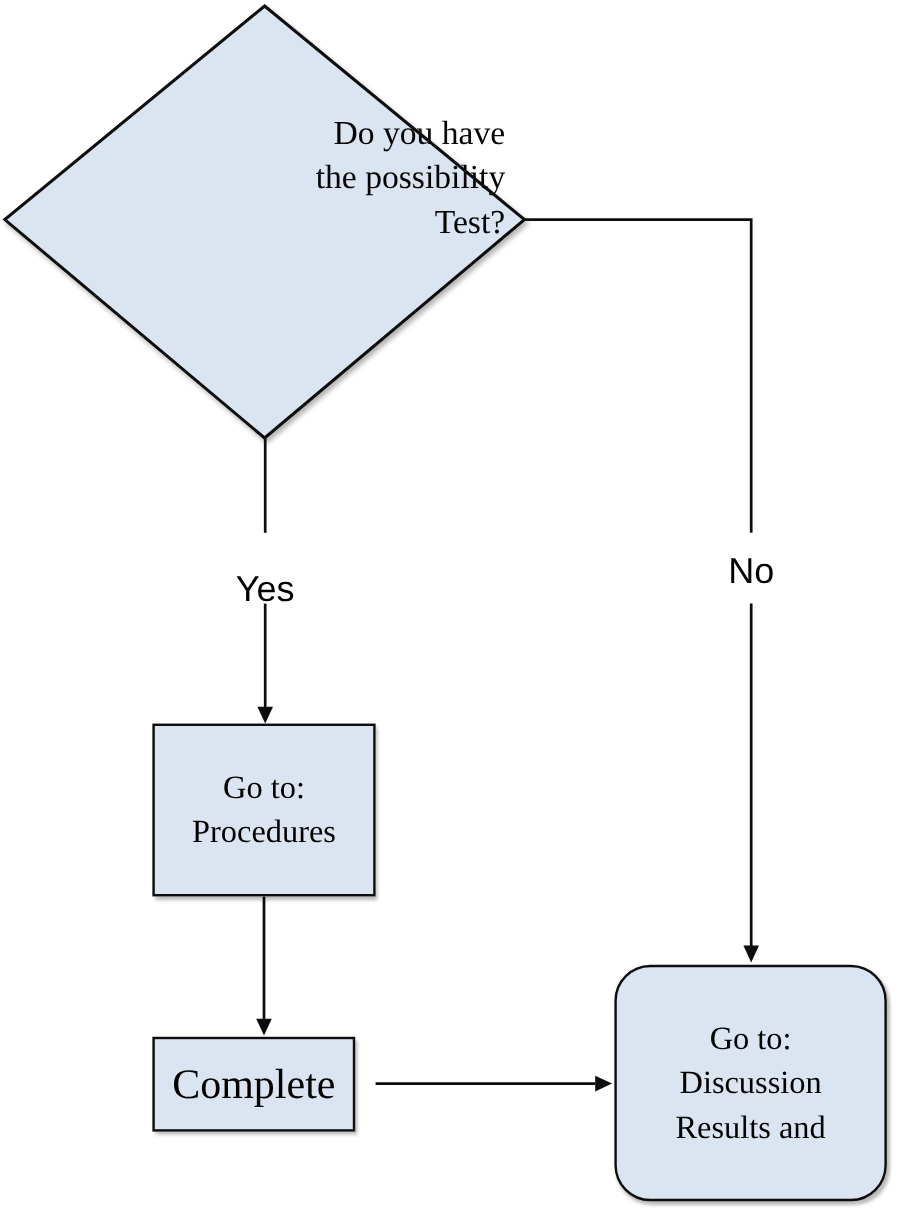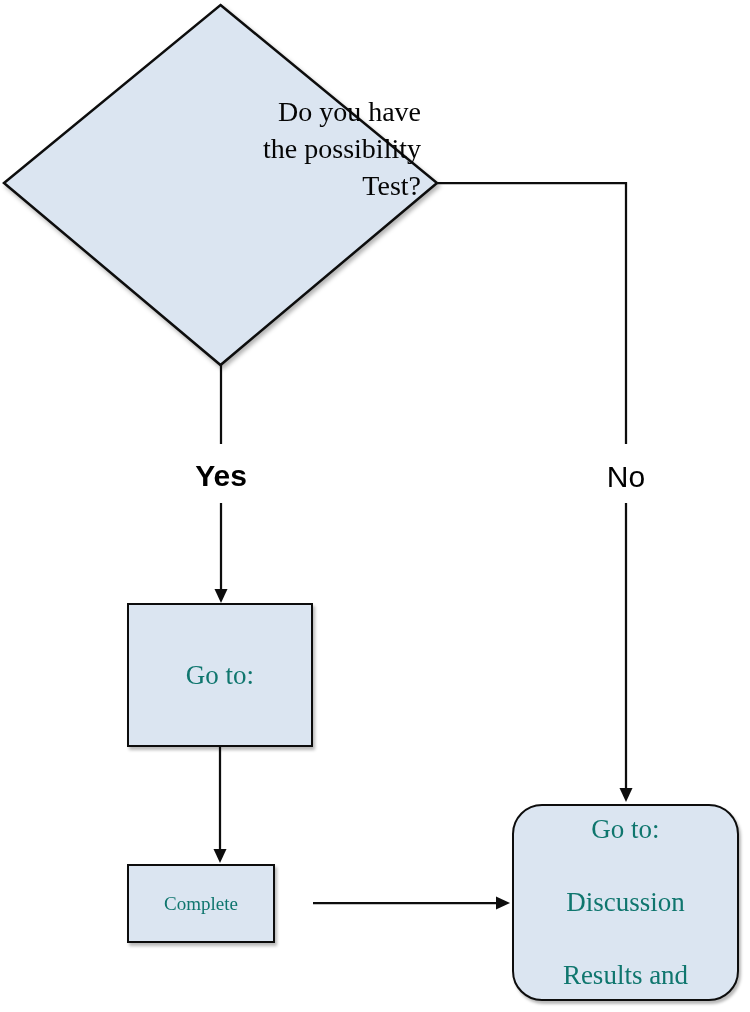--- a/index.html
+++ b/index.html
@@ -38,22 +38,21 @@
     position: absolute;
     box-sizing: border-box;
     background: #dbe5f1;
     border: 2.5px solid #0d0d0d;
     box-shadow: 2px 3px 3px rgba(0,0,0,0.28);
     display: flex;
     flex-direction: column;
     align-items: center;
     justify-content: center;
     text-align: center;
-    color: #0f766e;
-    gap: 36px;
+    color: #000000;
   }
   .node-box .line {
     display: block;
   }
   .diamond-text {
     position: absolute;
     left: 20px;
     top: 93px;
     width: 401px;
     text-align: right;
@@ -64,40 +63,40 @@
   .diamond-text .line { display: block; }
 
   .procedures-box {
     left: 127px; top: 603px;
     width: 186px; height: 144px;
     font-size: 27px;
     line-height: 37px;
   }
   .complete-box {
     left: 127px; top: 864px;
-    width: 148px; height: 79px;
-    font-size: 19px;
+    width: 169px; height: 79px;
+    font-size: 35px;
     line-height: 34px;
   }
   .results-box {
     left: 512px; top: 804px;
     width: 227px; height: 197px;
     border-radius: 30px;
     font-size: 27px;
     line-height: 37px;
   }
   .edge-label {
     position: absolute;
     transform: translate(-50%, -50%);
     font-family: "Liberation Sans", sans-serif;
     font-size: 30px;
     color: #000000;
     white-space: nowrap;
   }
-  .edge-label.yes { left: 221px; top: 476px; font-weight: bold; }
+  .edge-label.yes { left: 221px; top: 492px; }
   .edge-label.no  { left: 626px; top: 477px; }
 </style>
 </head>
 <body>
 
 <div class="canvas">
 
   <svg class="layer" viewBox="0 0 750 1012" xmlns="http://www.w3.org/2000/svg">
 
     <polygon class="diamond-shape" points="220.5,5 437,183 220.5,365 4,183" fill="#dbe5f1"></polygon>
@@ -121,20 +120,21 @@
     <span class="line">Do you have</span>
     <span class="line">the possibility</span>
     <span class="line">Test?</span>
   </div>
 
   <div class="edge-label yes">Yes</div>
   <div class="edge-label no">No</div>
 
   <div class="node-box procedures-box">
     <span class="line">Go to:</span>
+    <span class="line">Procedures</span>
   </div>
 
   <div class="node-box complete-box">
     <span class="line">Complete</span>
   </div>
 
   <div class="node-box results-box">
     <span class="line">Go to:</span>
     <span class="line">Discussion</span>
     <span class="line">Results and</span>

